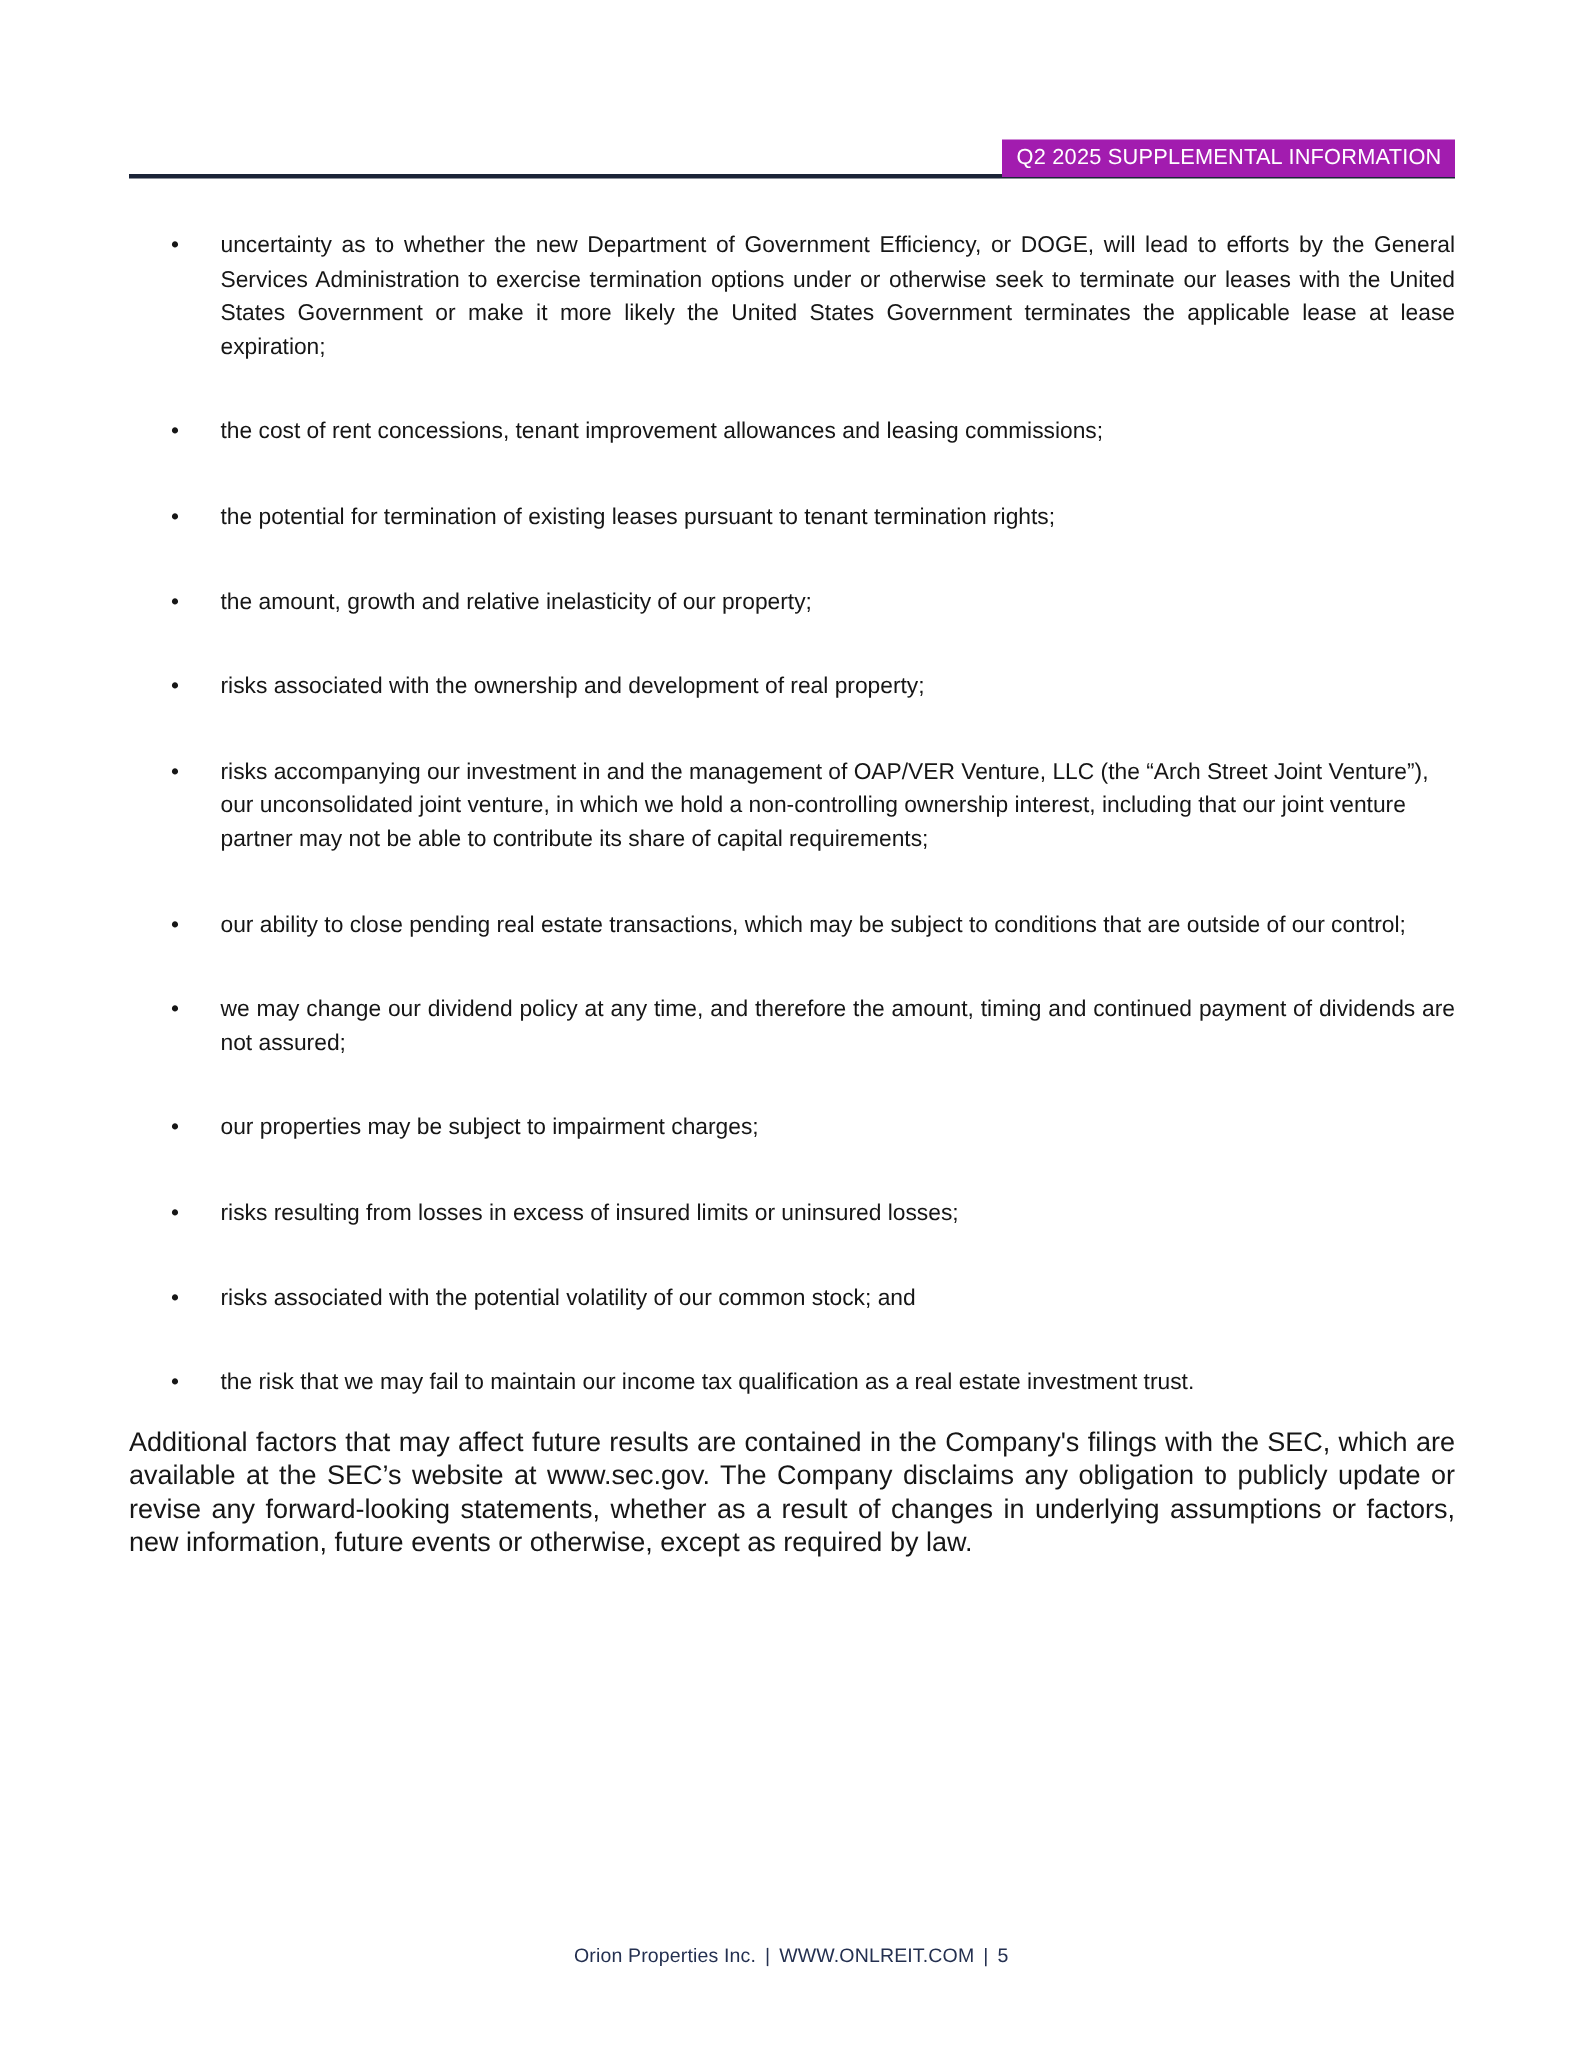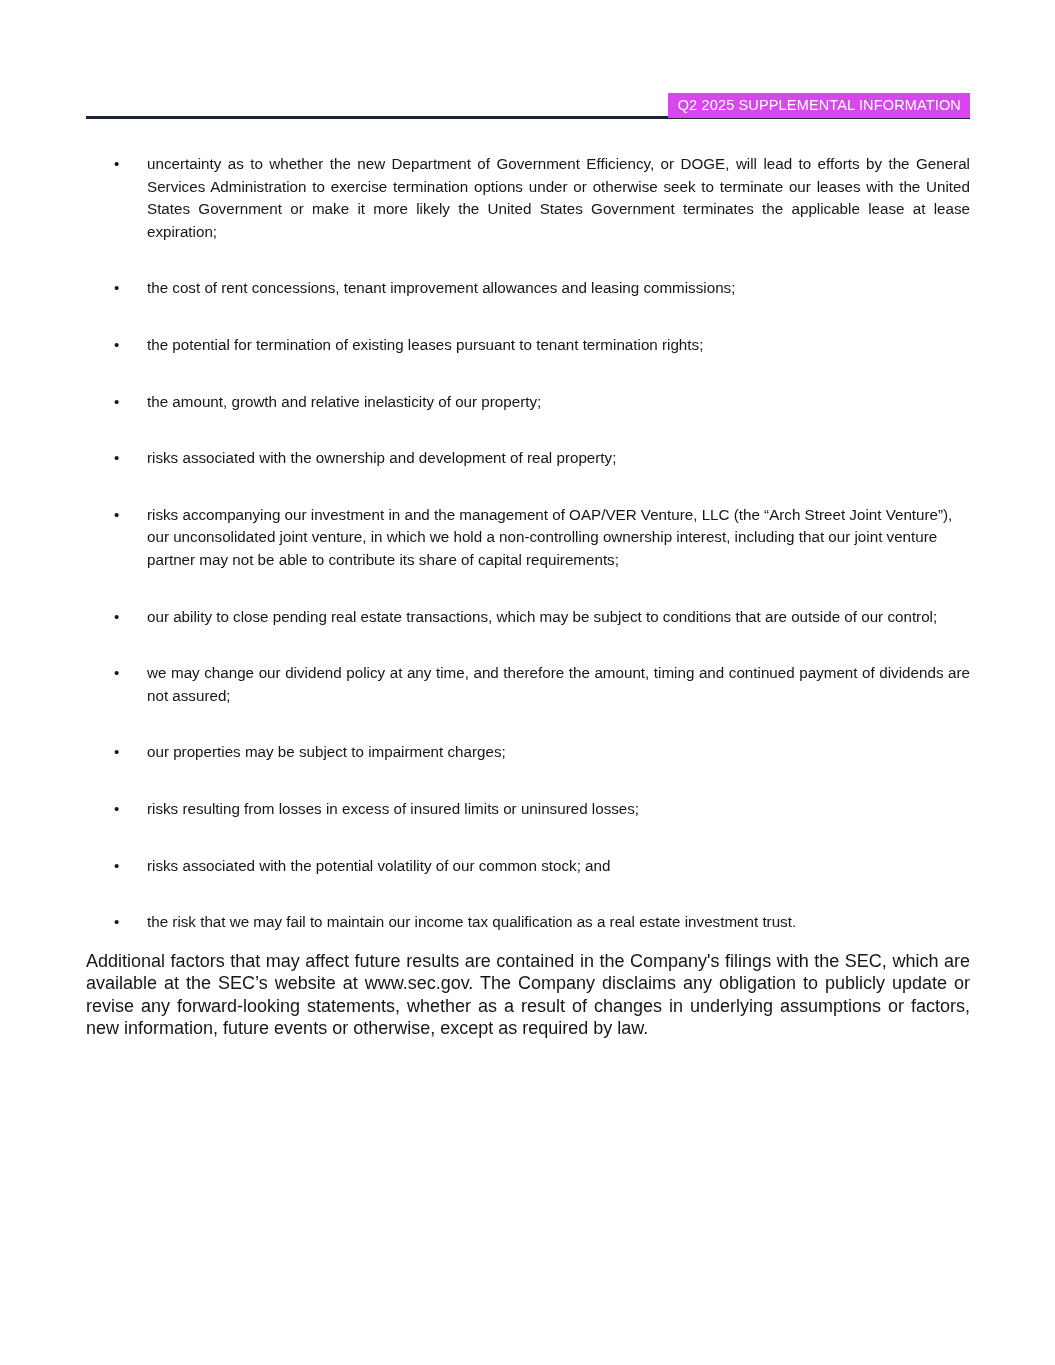--- a/index.html
+++ b/index.html
@@ -34,21 +34,21 @@
     bottom: 0;
     width: 884px;
     height: 3px;
     background: #1b2437;
   }
   .header-badge {
     position: absolute;
     right: 0;
     top: 0;
     height: 25px;
-    background: #d946ef;
+    background: #a21caf;
     color: #ffffff;
     font-size: 14.5px;
     line-height: 25px;
     letter-spacing: 0.15px;
     padding: 0 9px 0 10px;
     white-space: nowrap;
     box-sizing: border-box;
   }
 
   
@@ -186,14 +186,17 @@
       <li>
         <span class="marker">•</span>
         <span class="btext">the risk that we may fail to maintain our income tax qualification as a real estate investment trust.</span>
       </li>
     </ul>
 
     <p class="para">Additional factors that may affect future results are contained in the Company's filings with the SEC, which are available at the SEC’s website at www.sec.gov. The Company disclaims any obligation to publicly update or revise any forward-looking statements, whether as a result of changes in underlying assumptions or factors, new information, future events or otherwise, except as required by law.</p>
 
   </div>
 
+  <div class="footer">
+    <span>Orion Properties Inc.</span><span class="sep">|</span><span>WWW.ONLREIT.COM</span><span class="sep">|</span><span>5</span>
+  </div>
 
 </div>
 
 </body></html>

